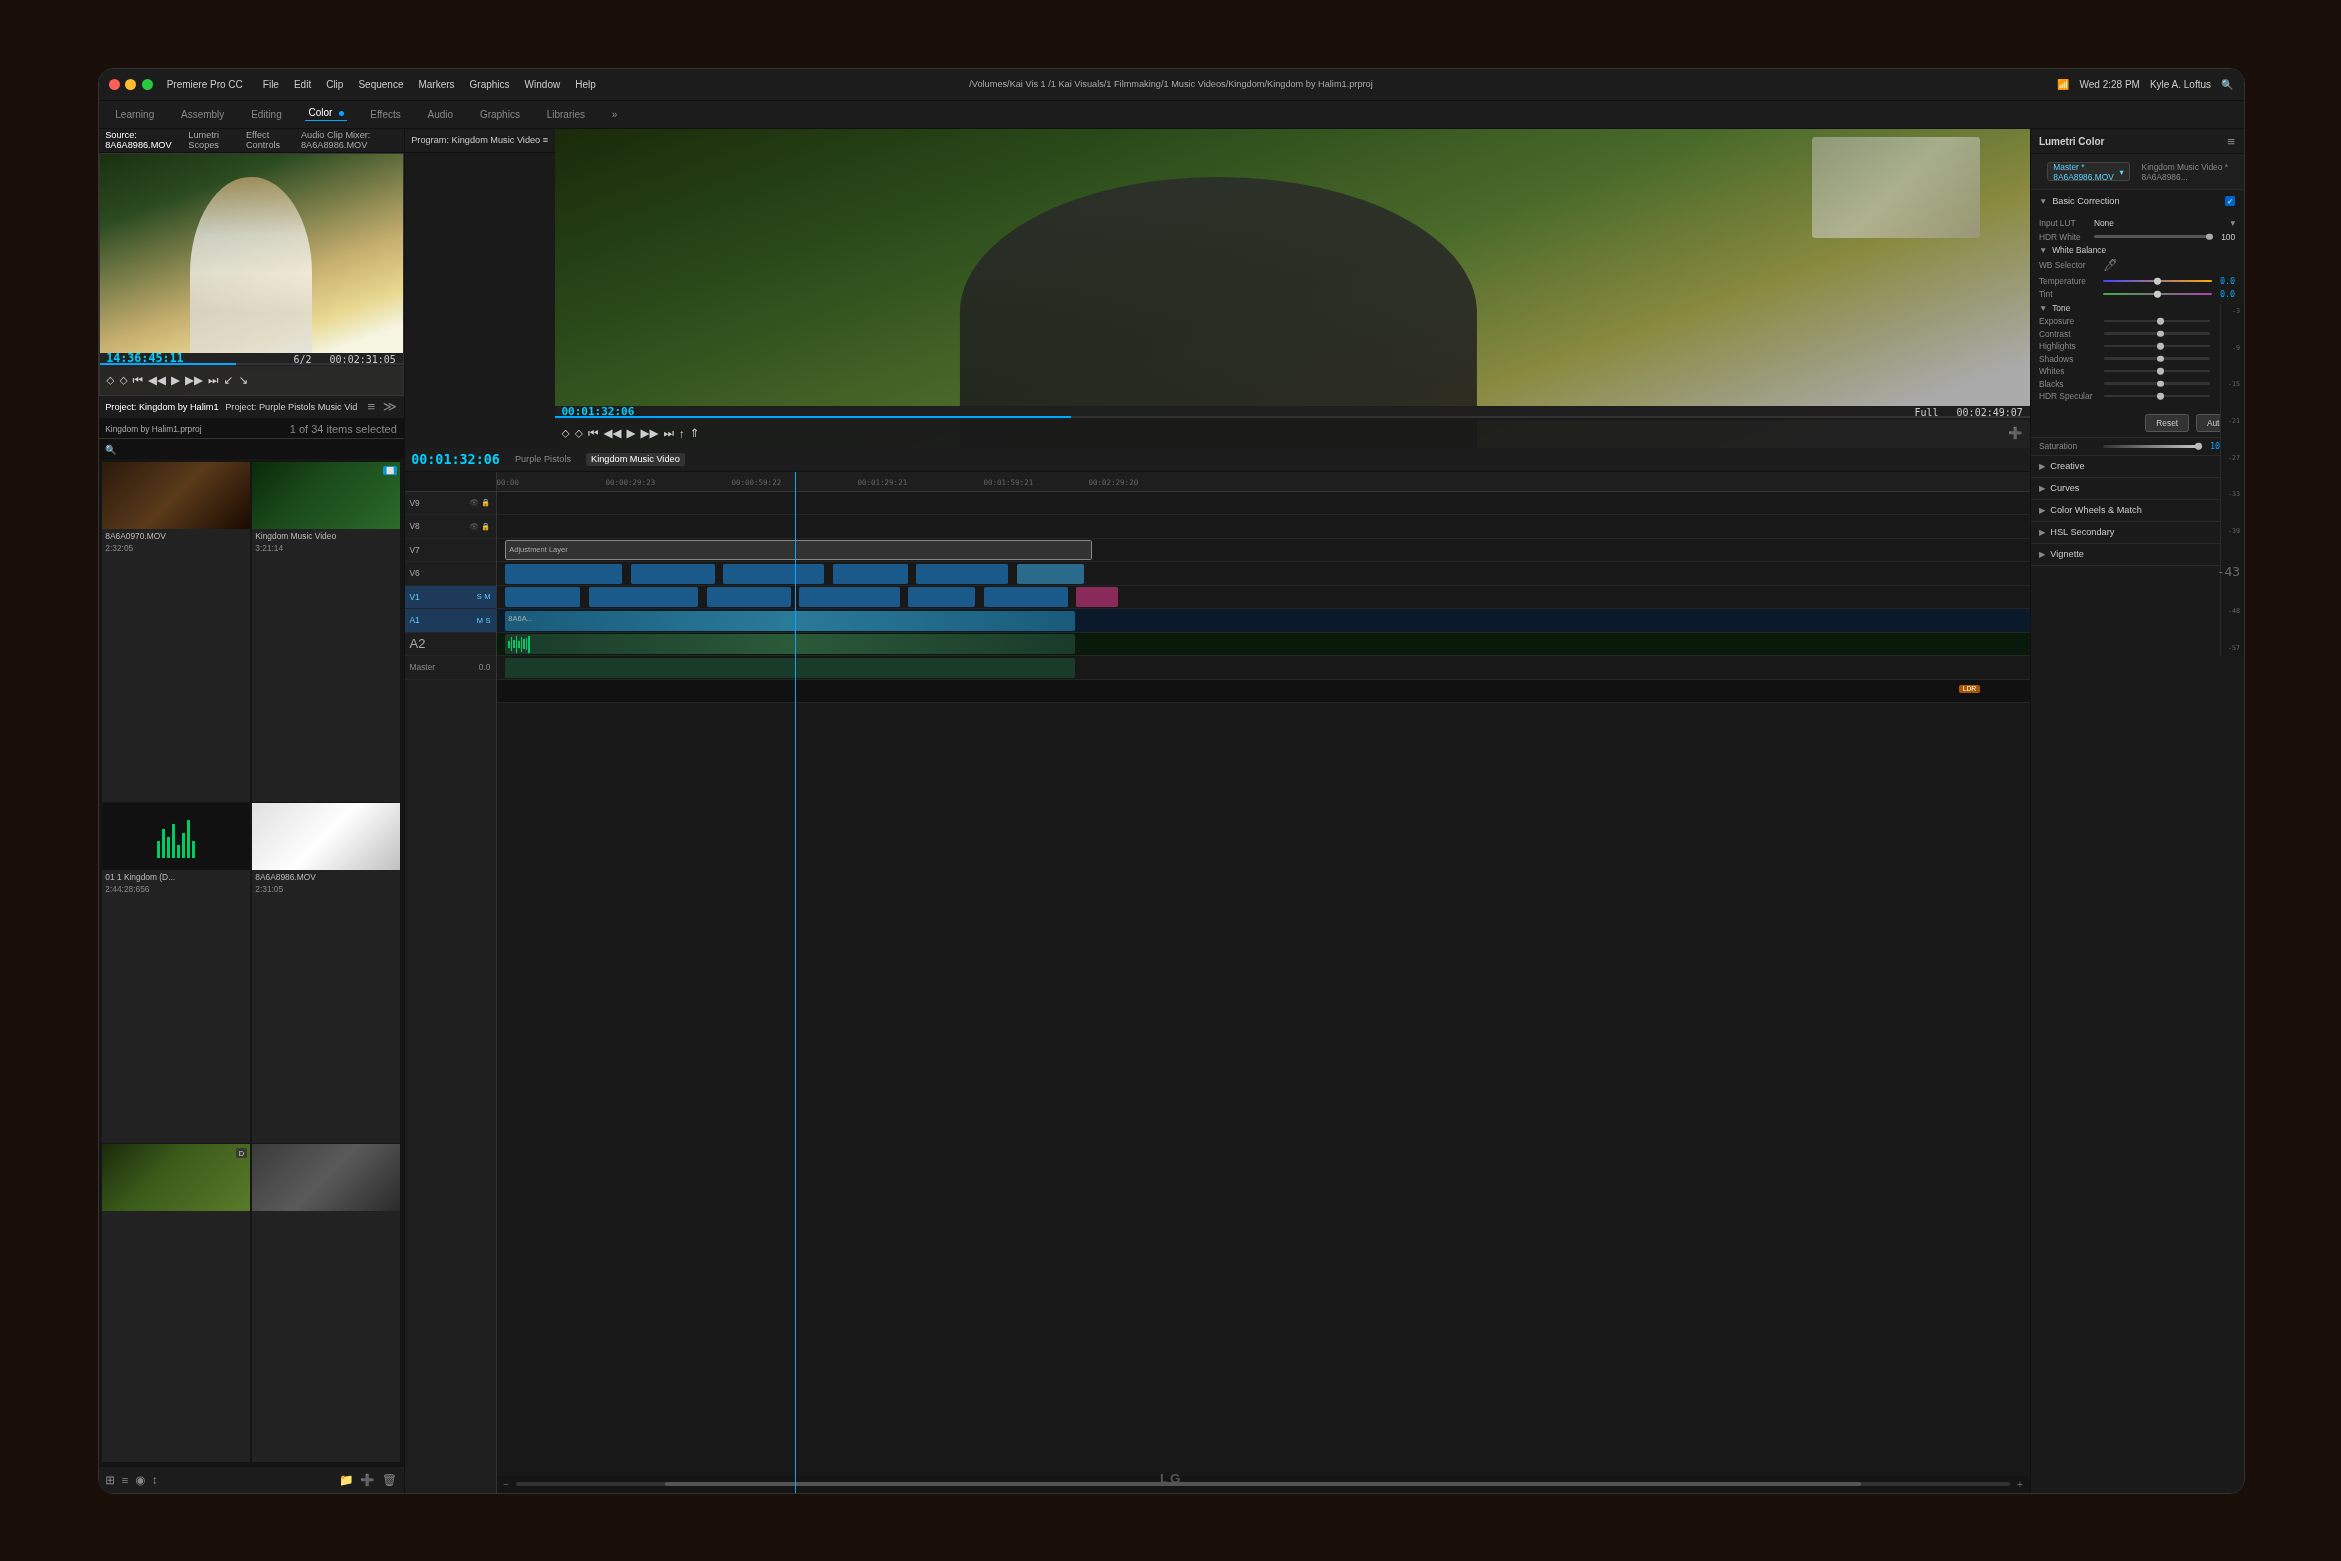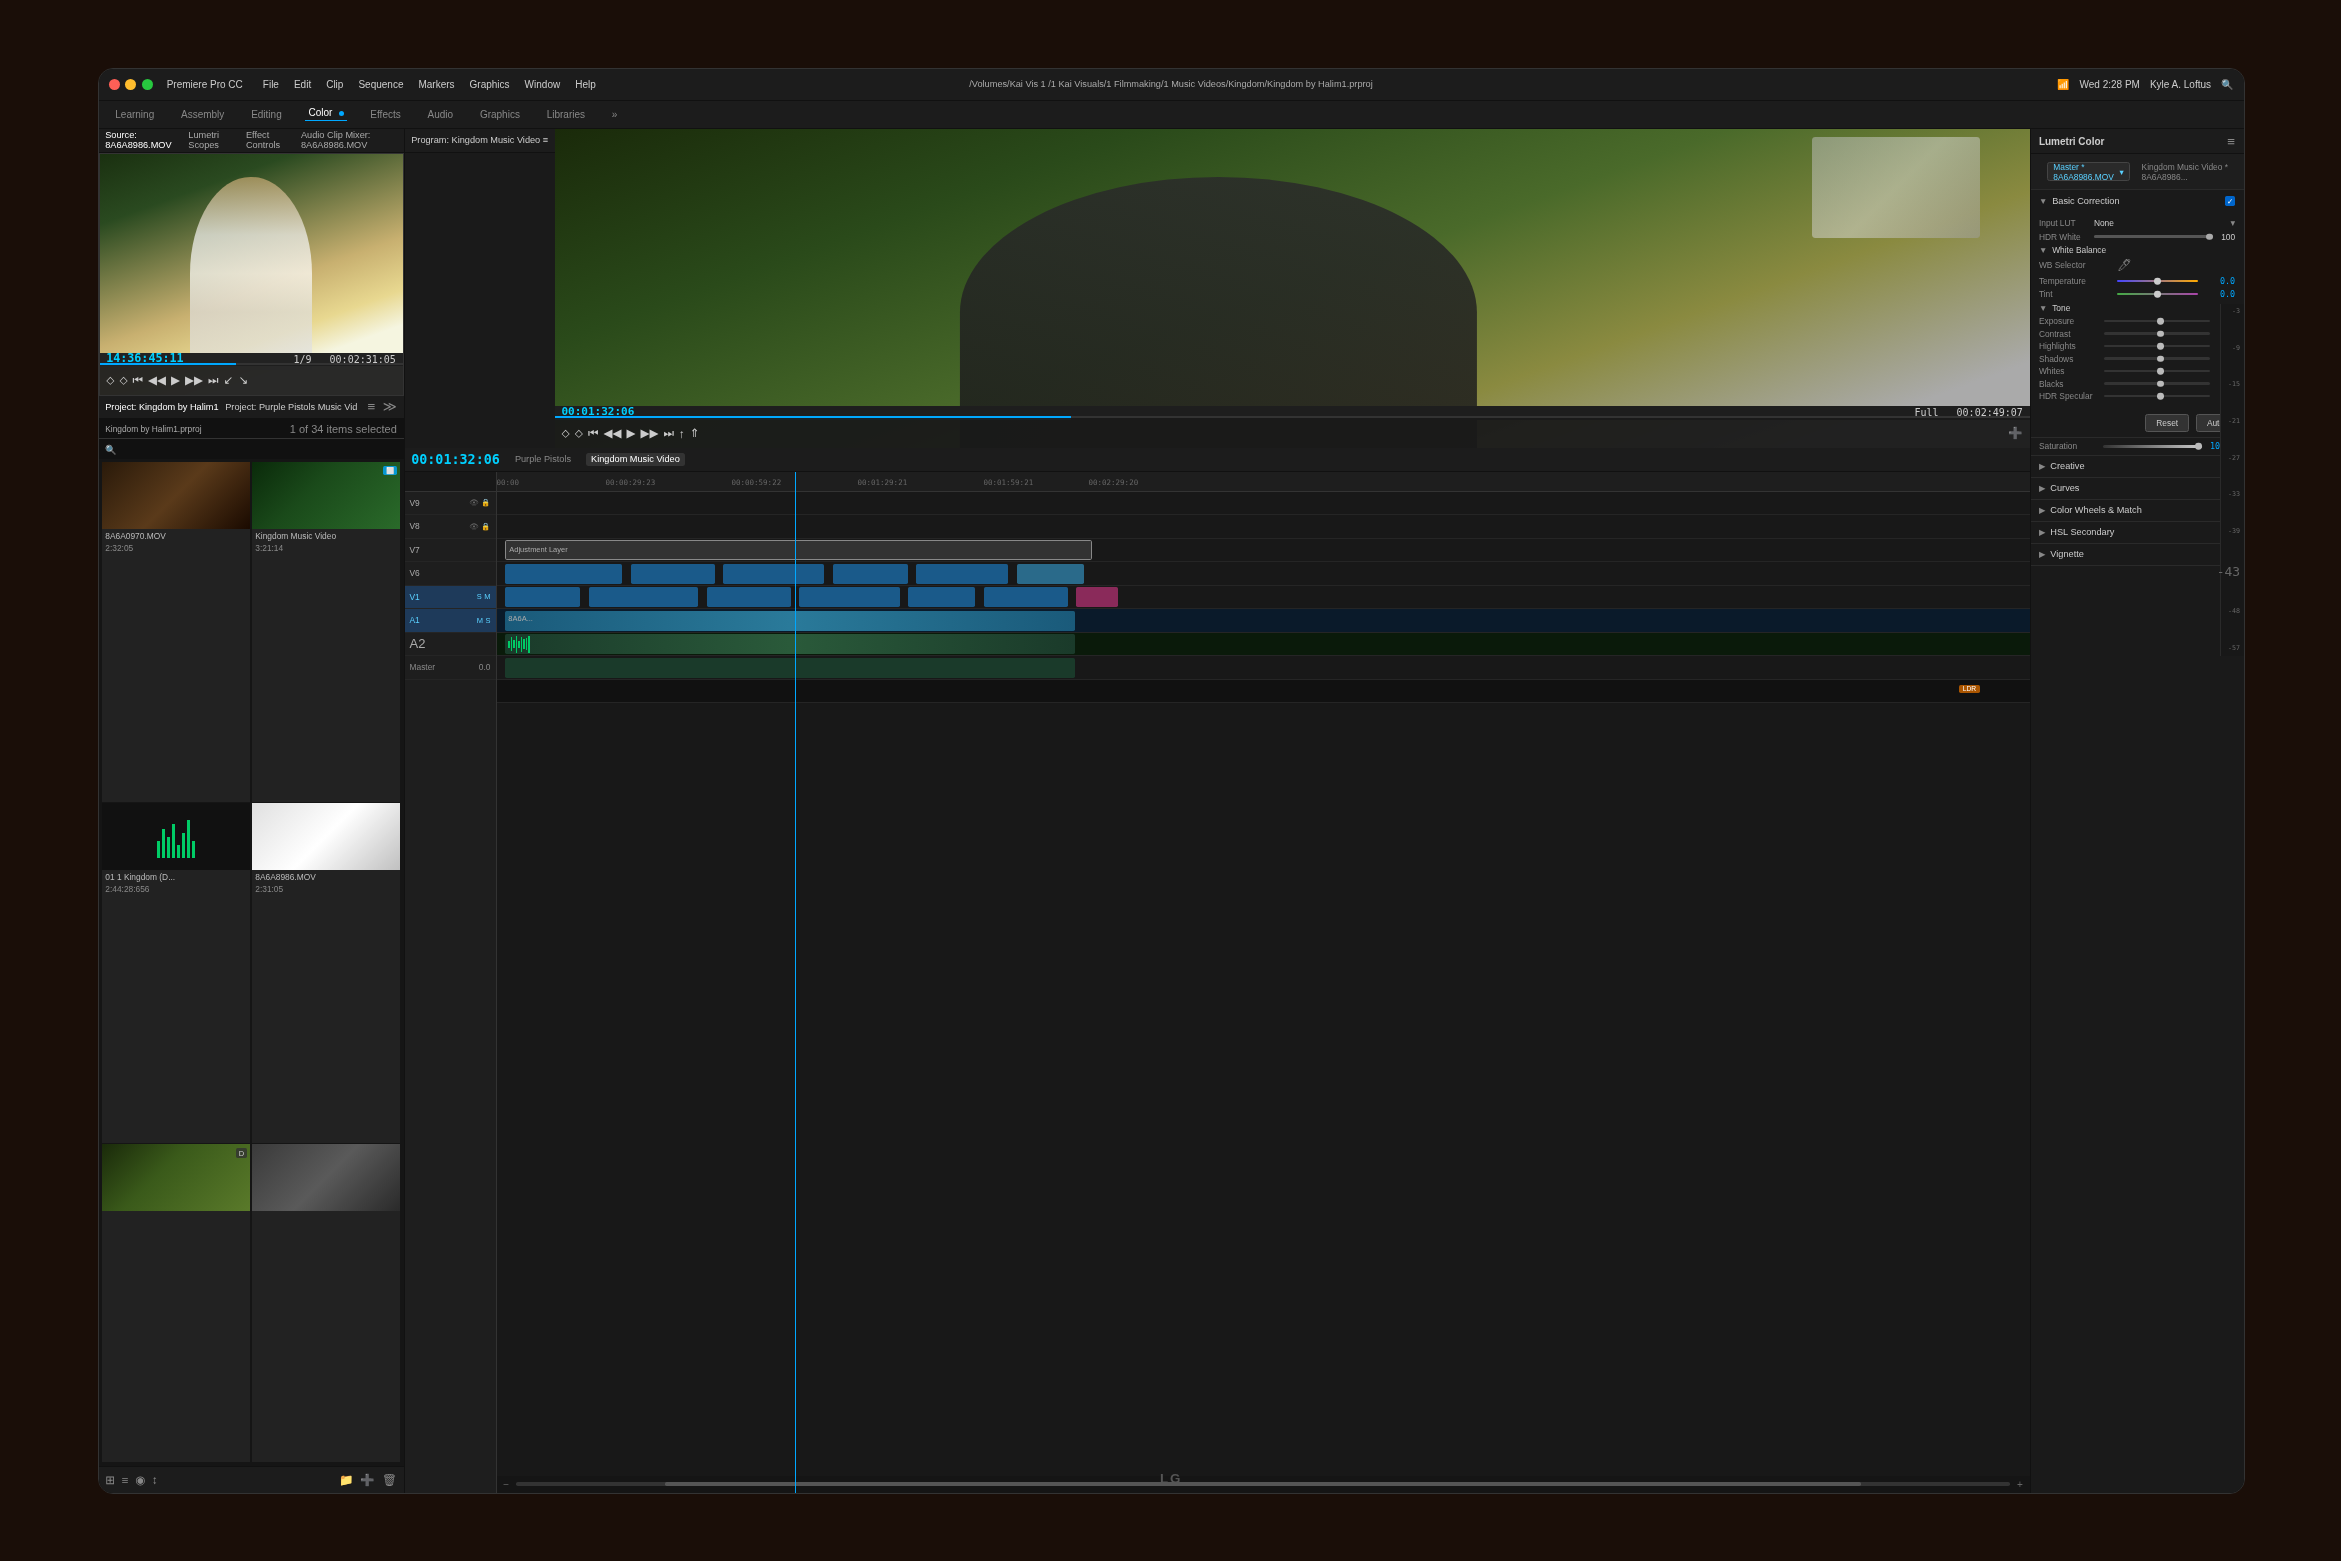--- a/index.html
+++ b/index.html
@@ -634,21 +634,21 @@
       font-size: 8.4px;
       flex: 1;
     }
     .lut-number {
       color: #ccc;
       font-size: 8.4px;
     }
     .wb-row {
       display: flex;
       align-items: center;
-      gap: 19px;
+      gap: 5px;
       margin-bottom: 3.4px;
     }
     .wb-label {
       color: #888;
       font-size: 8.4px;
       width: 59px;
     }
     .wb-selector-btn {
       background: transparent;
       border: none;
@@ -811,21 +811,21 @@
 
           <div style="position:absolute;top:0;left:0;right:0;bottom:0;background:linear-gradient(160deg,#1a3010 0%,#2a4a20 20%,#c8b070 55%,#e8d890 70%,#f5f5e0 80%);"></div>
           <div style="position:absolute;bottom:25px;left:30%;width:40%;height:80%;background:linear-gradient(180deg,#c8a870 0%,#f5f5f5 30%,#ffffff 50%,#e0e0e0 70%);border-radius:50% 50% 0 0;opacity:0.7;"></div>
         </div>
         <div class="timeline-ruler"></div>
         <div class="timeline-bar">
           <div class="timeline-bar-fill"></div>
         </div>
         <div class="timecode">14:36:45:11</div>
         <div class="timecode-right">
-          <span>1/9</span> &nbsp;
+          <span>6/2</span> &nbsp;
           <span>00:02:31:05</span>
         </div>
         <div class="monitor-controls">
           <span class="ctrl-btn">⬦</span>
           <span class="ctrl-btn">⬦</span>
           <span class="ctrl-btn">⏮</span>
           <span class="ctrl-btn">◀◀</span>
           <span class="ctrl-btn">▶</span>
           <span class="ctrl-btn">▶▶</span>
           <span class="ctrl-btn">⏭</span>

